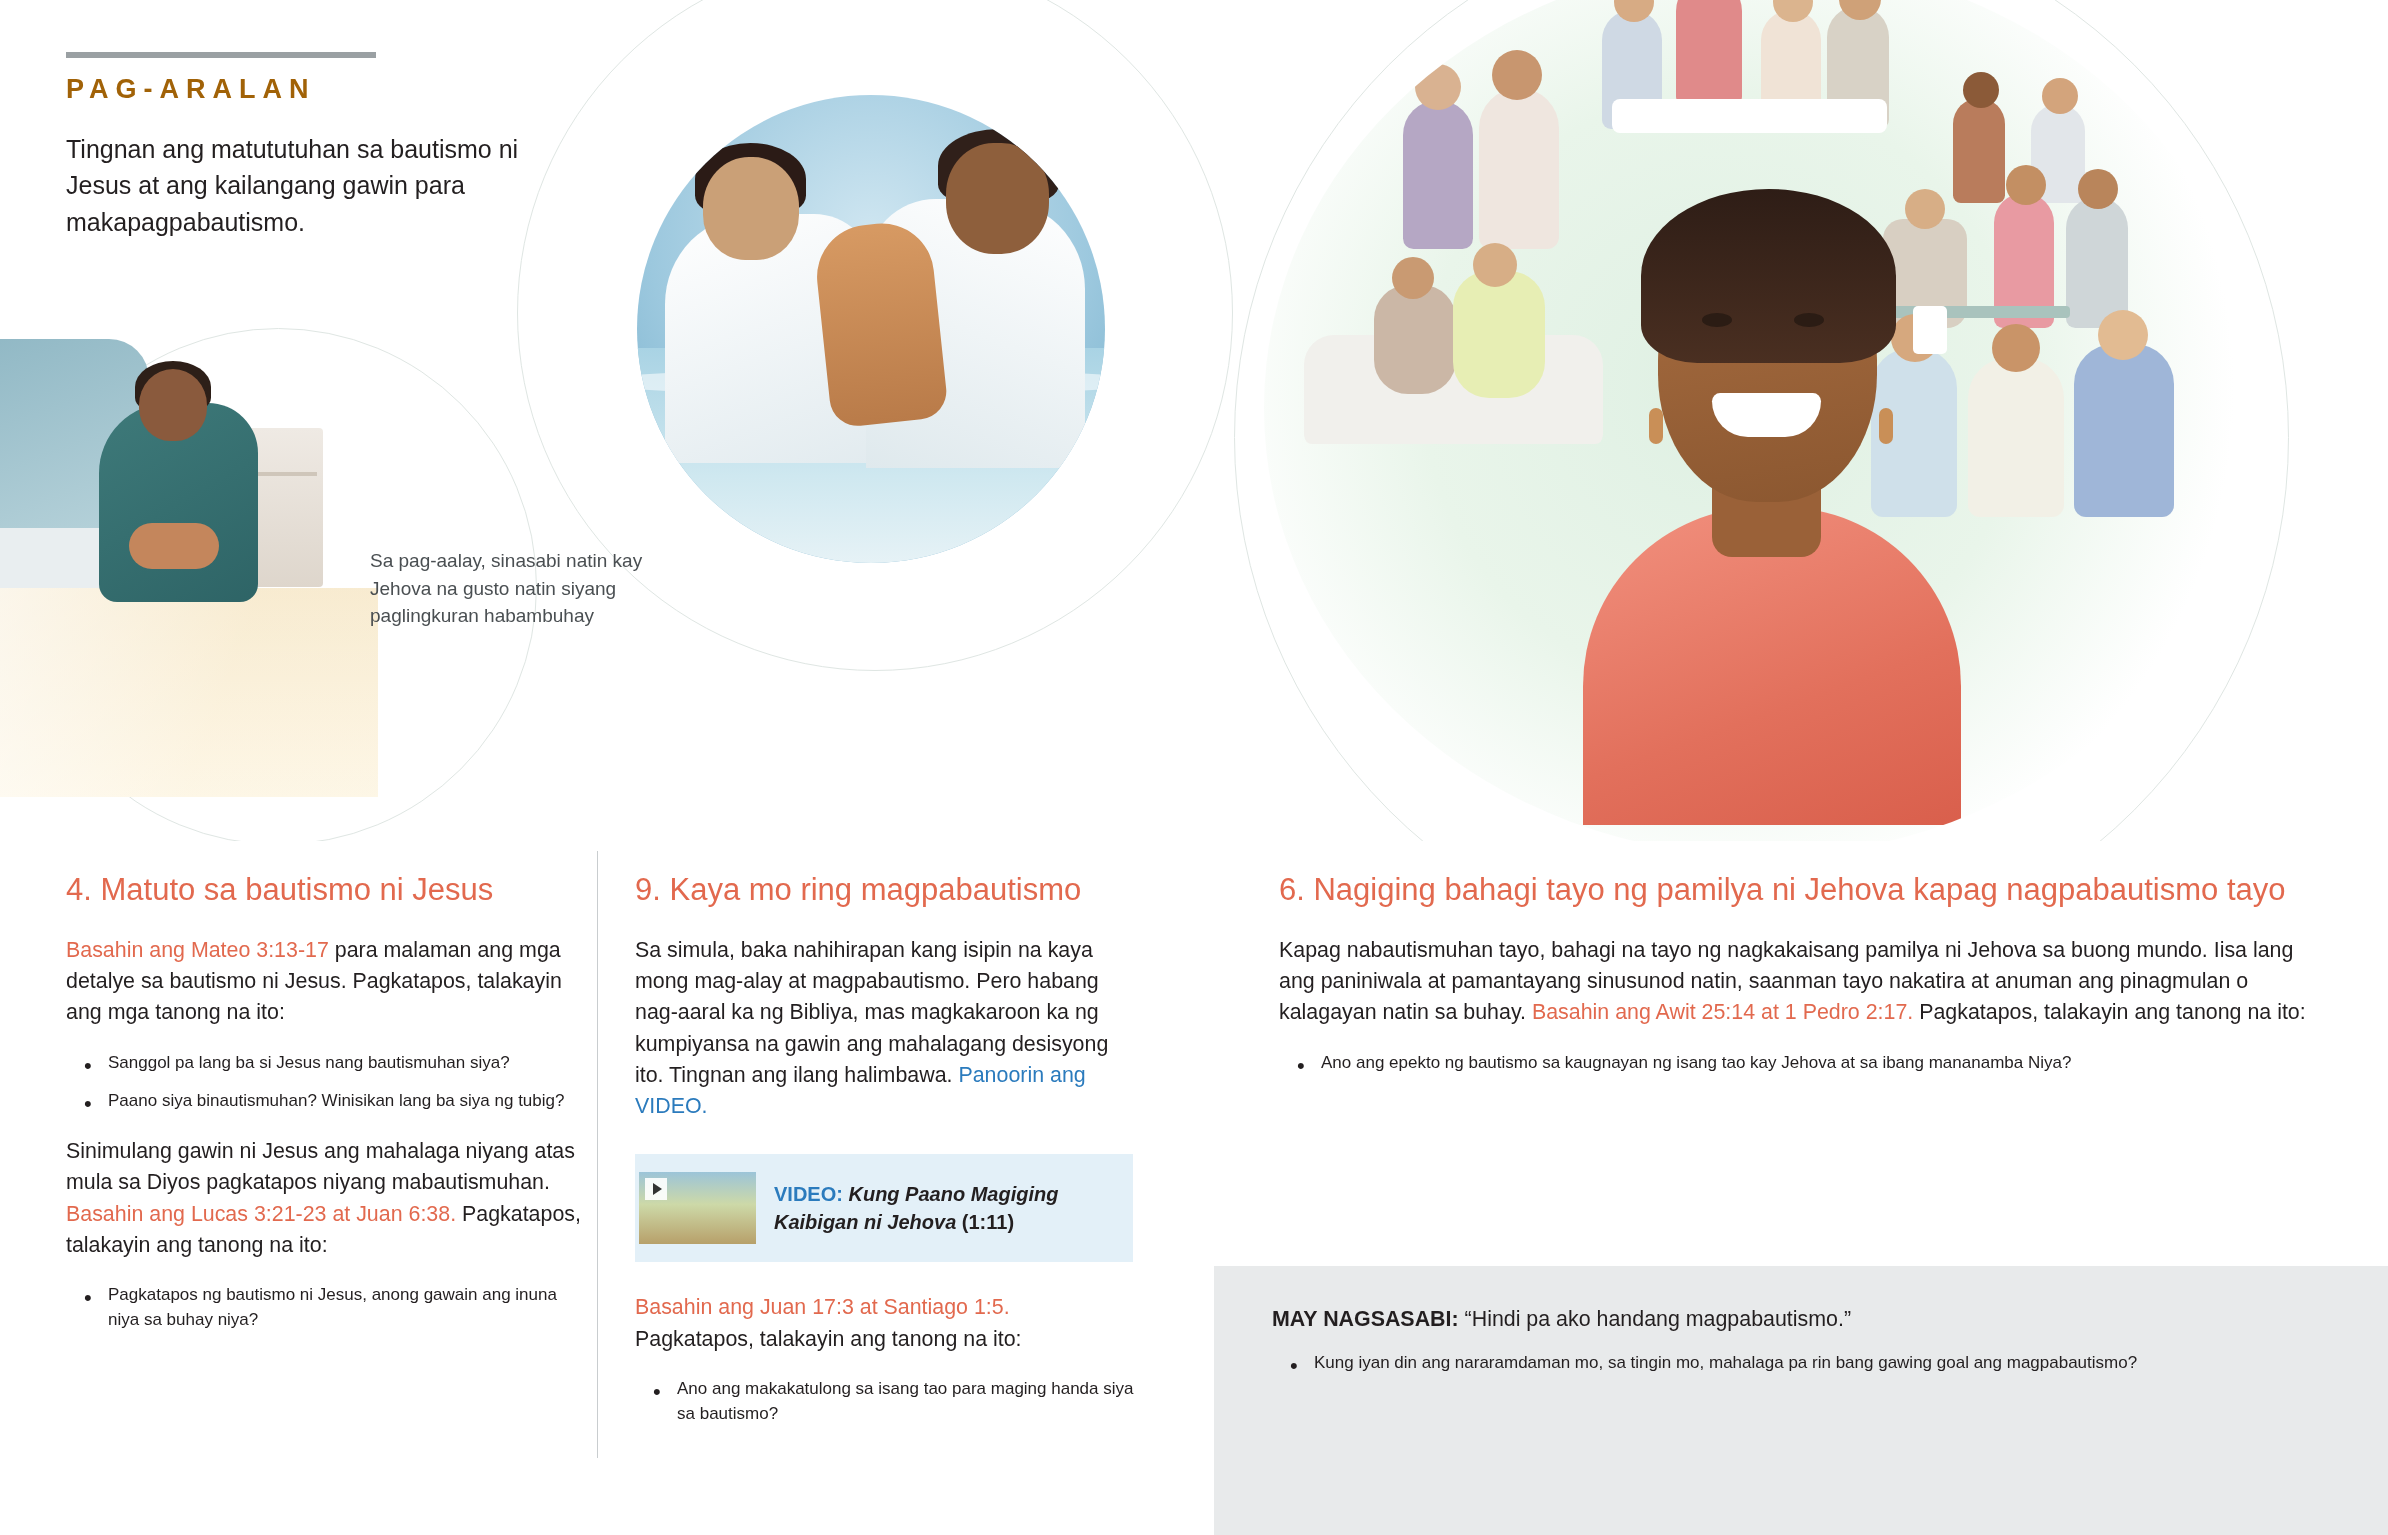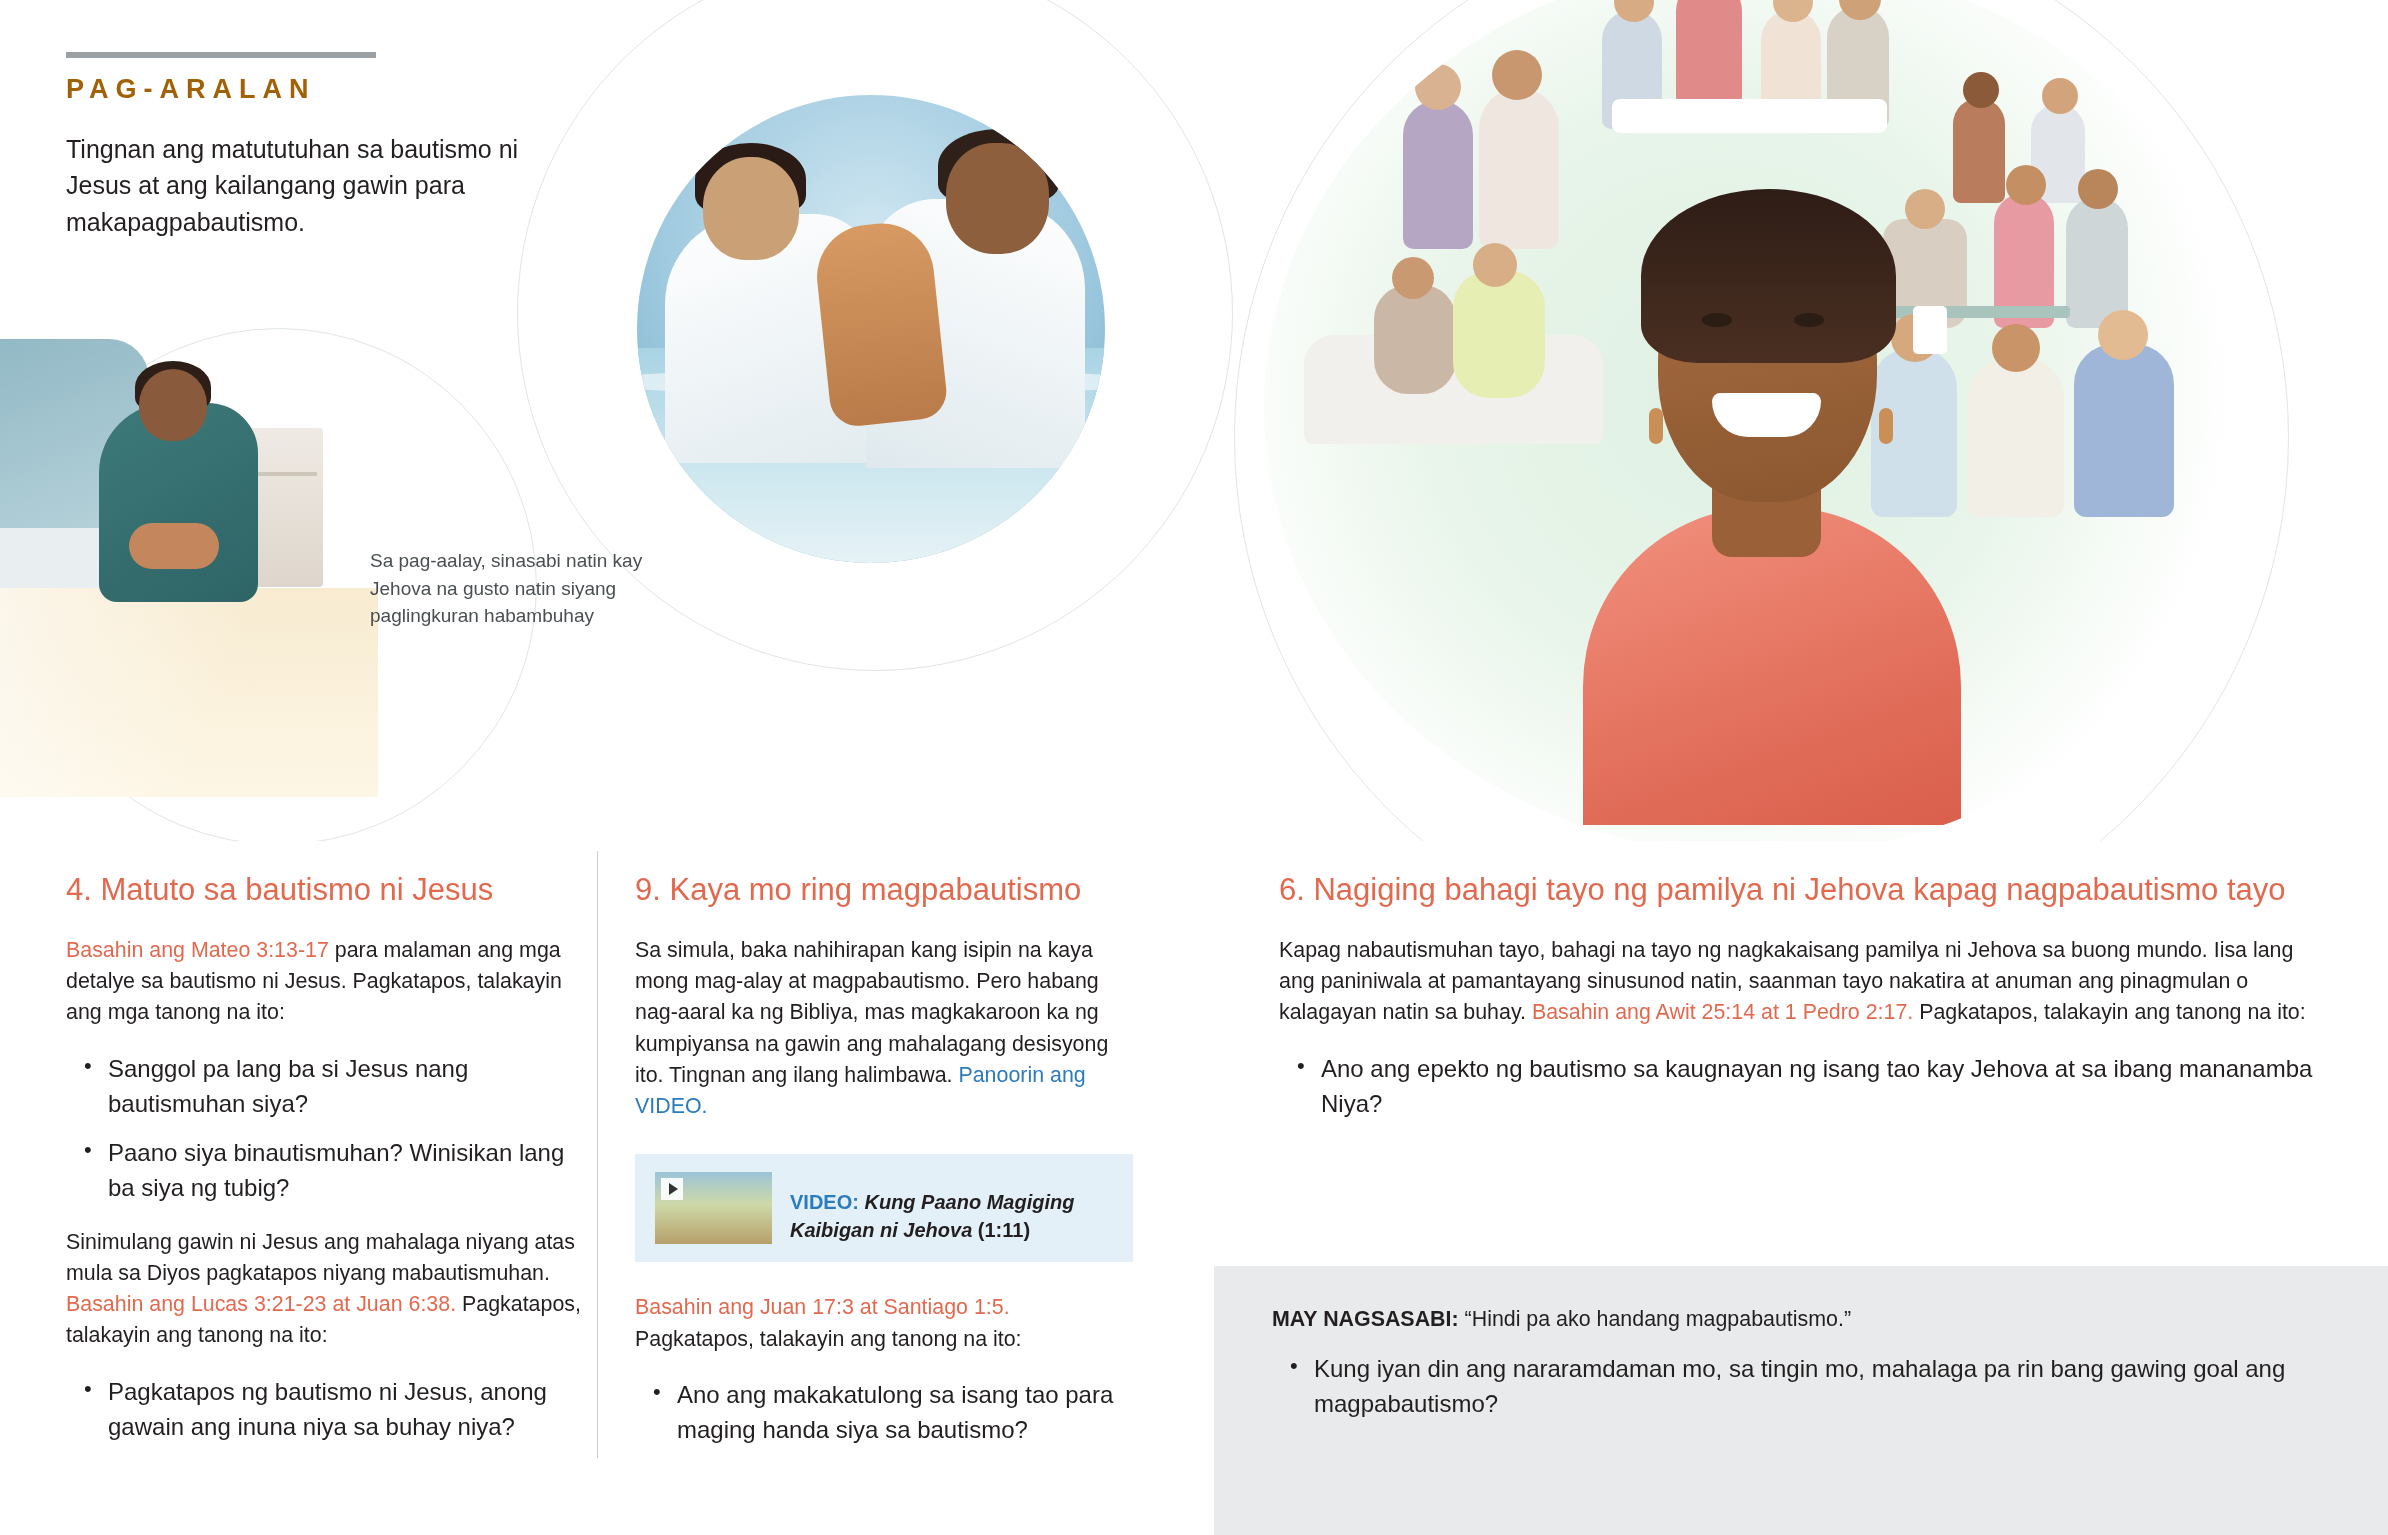--- a/index.html
+++ b/index.html
@@ -241,38 +241,38 @@
   }
   .hl { color: #e2694e; }
   .blue { color: #2b7bbd; }
   ul.bul {
     margin: 0 0 22px 0;
     padding-left: 42px;
     list-style: none;
   }
   ul.bul li {
     position: relative;
-    font-size: 24px;
+    font-size: 17px;
     line-height: 1.46;
     margin-bottom: 14px;
   }
   ul.bul li:before {
     content: "\2022";
     position: absolute;
     left: -24px; top: -1px;
     color: #231f20;
     font-size: 22px;
   }
 
   
   .video-box {
     background: #e3f0f8;
-    padding: 18px 20px;
+    padding: 18px 4px;
     display: flex;
-    align-items: flex-end;
+    align-items: center;
     gap: 18px;
     width: 498px;
     margin-bottom: 30px;
     margin-top: 32px;
   }
   .video-thumb {
     width: 117px; height: 72px;
     background: linear-gradient(180deg,#9cc4d8 0%,#cdd9a8 45%,#b7a06a 100%);
     position: relative;
     flex: 0 0 auto;

